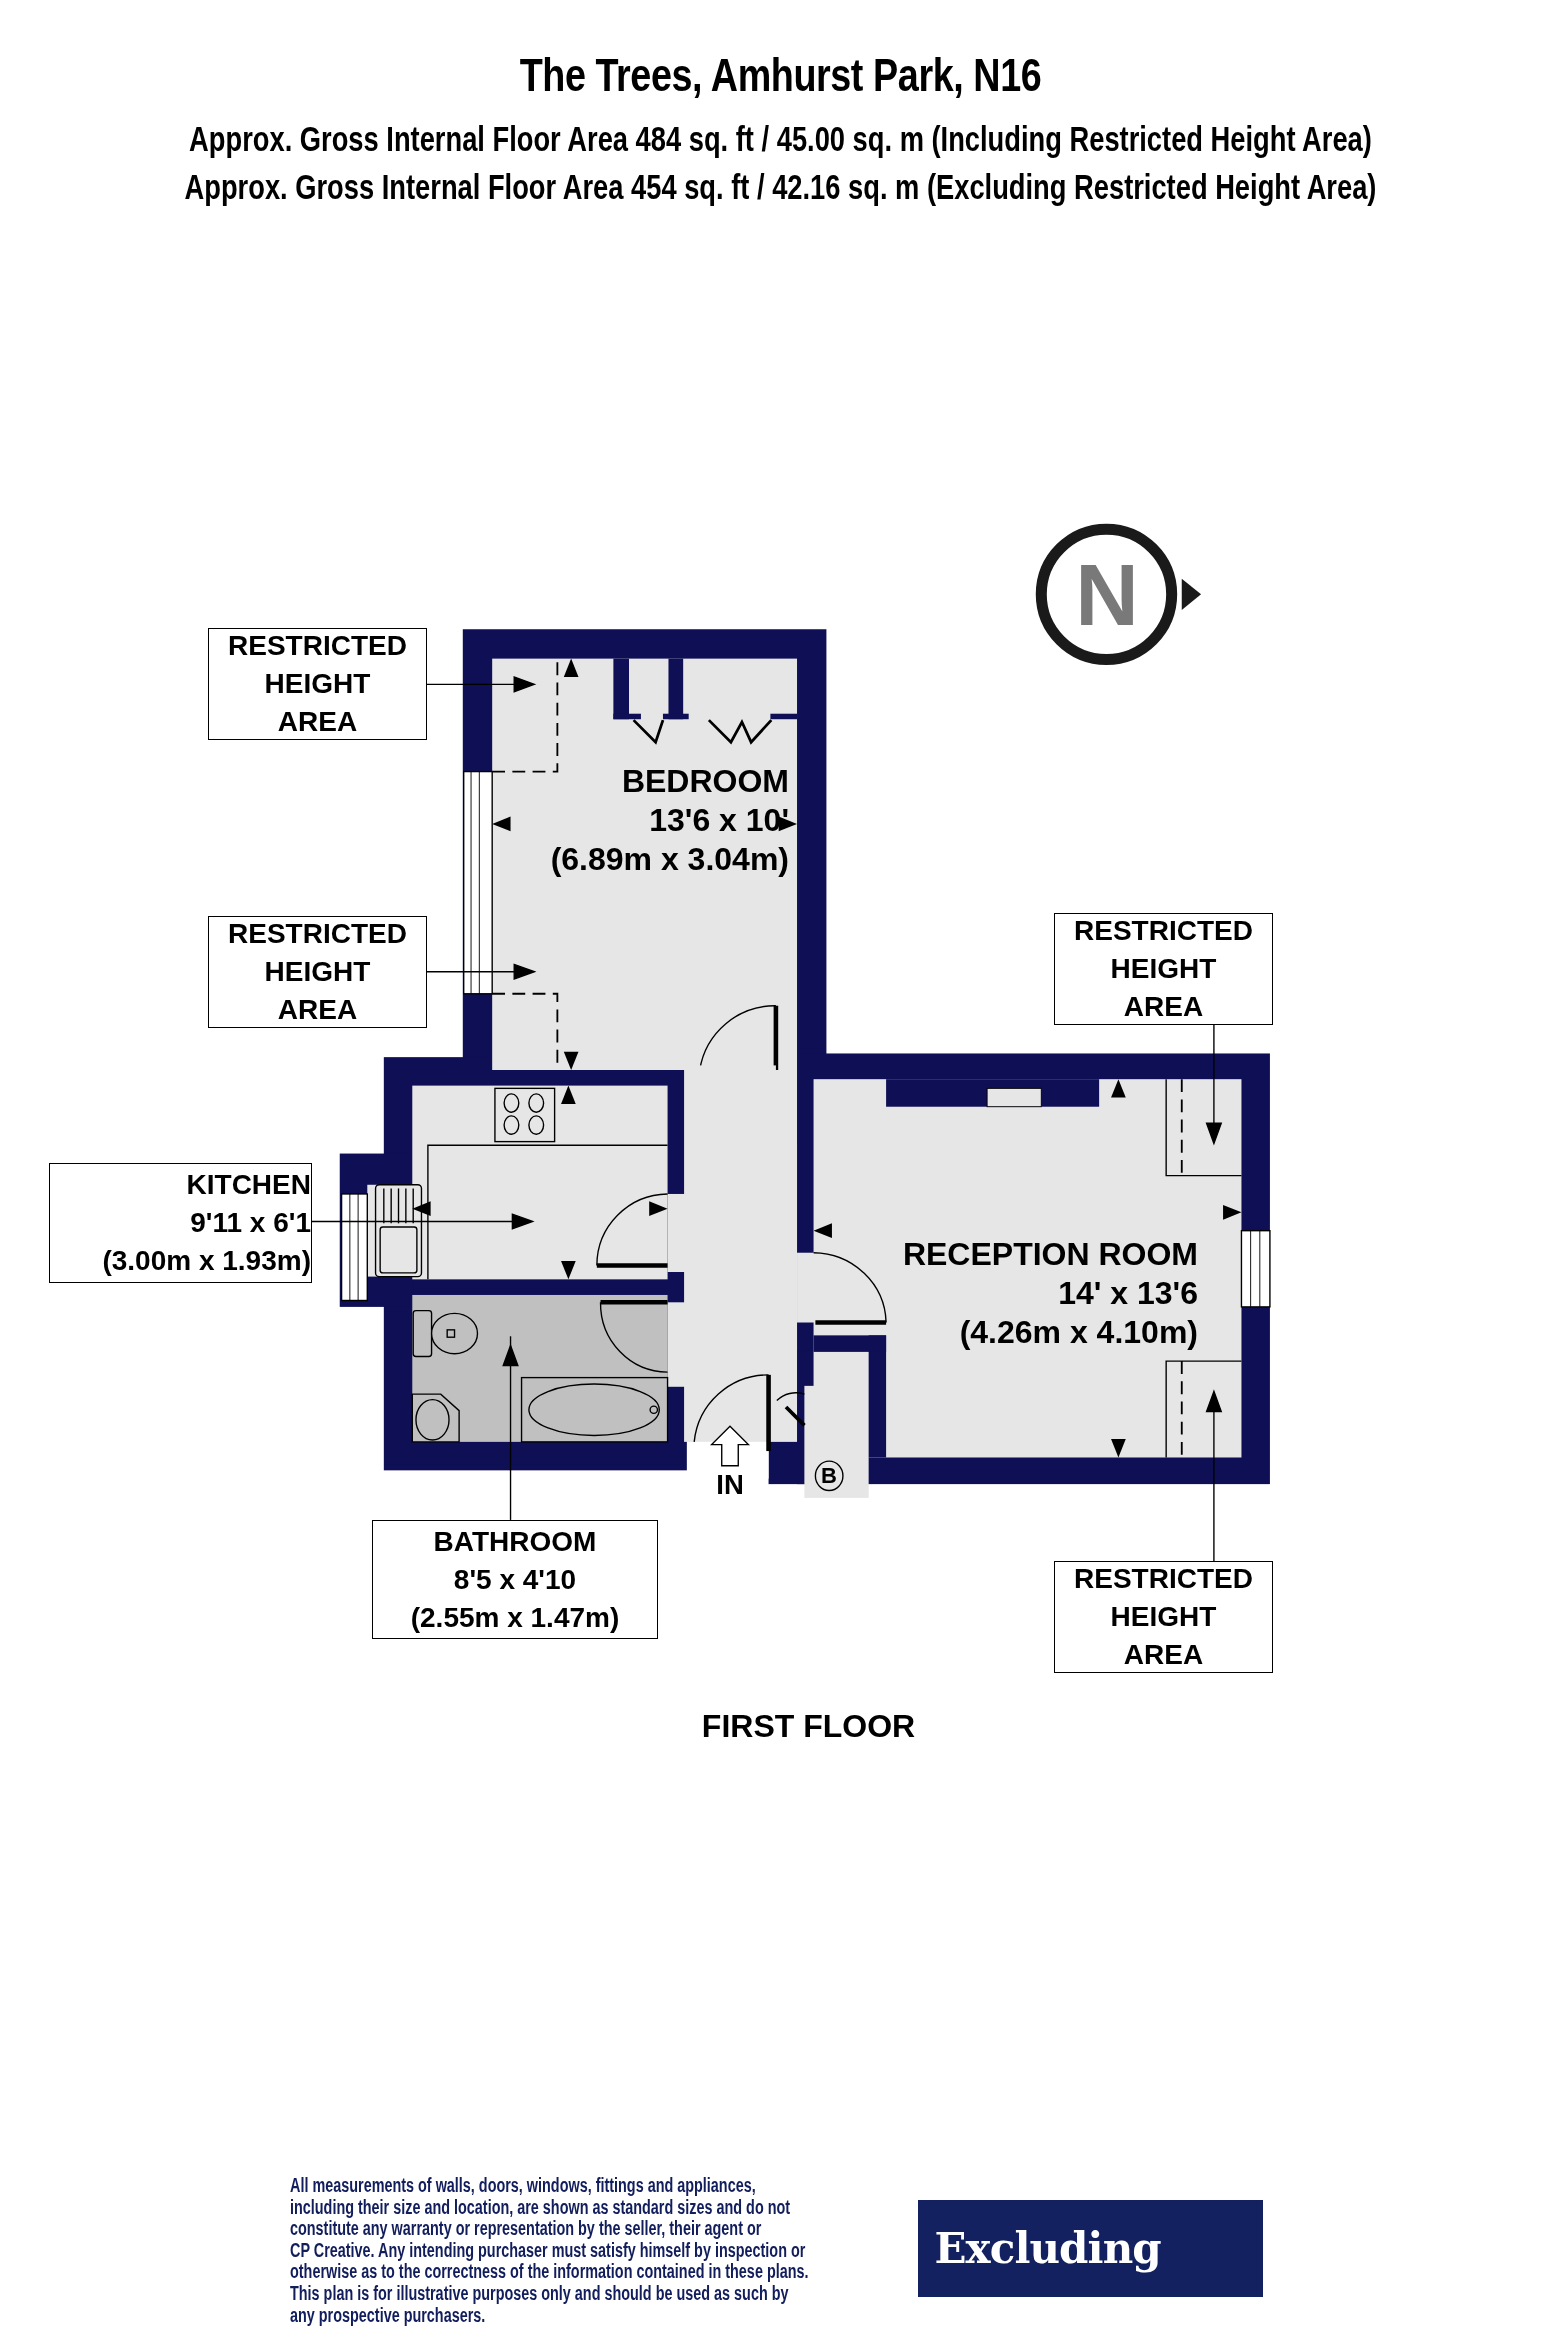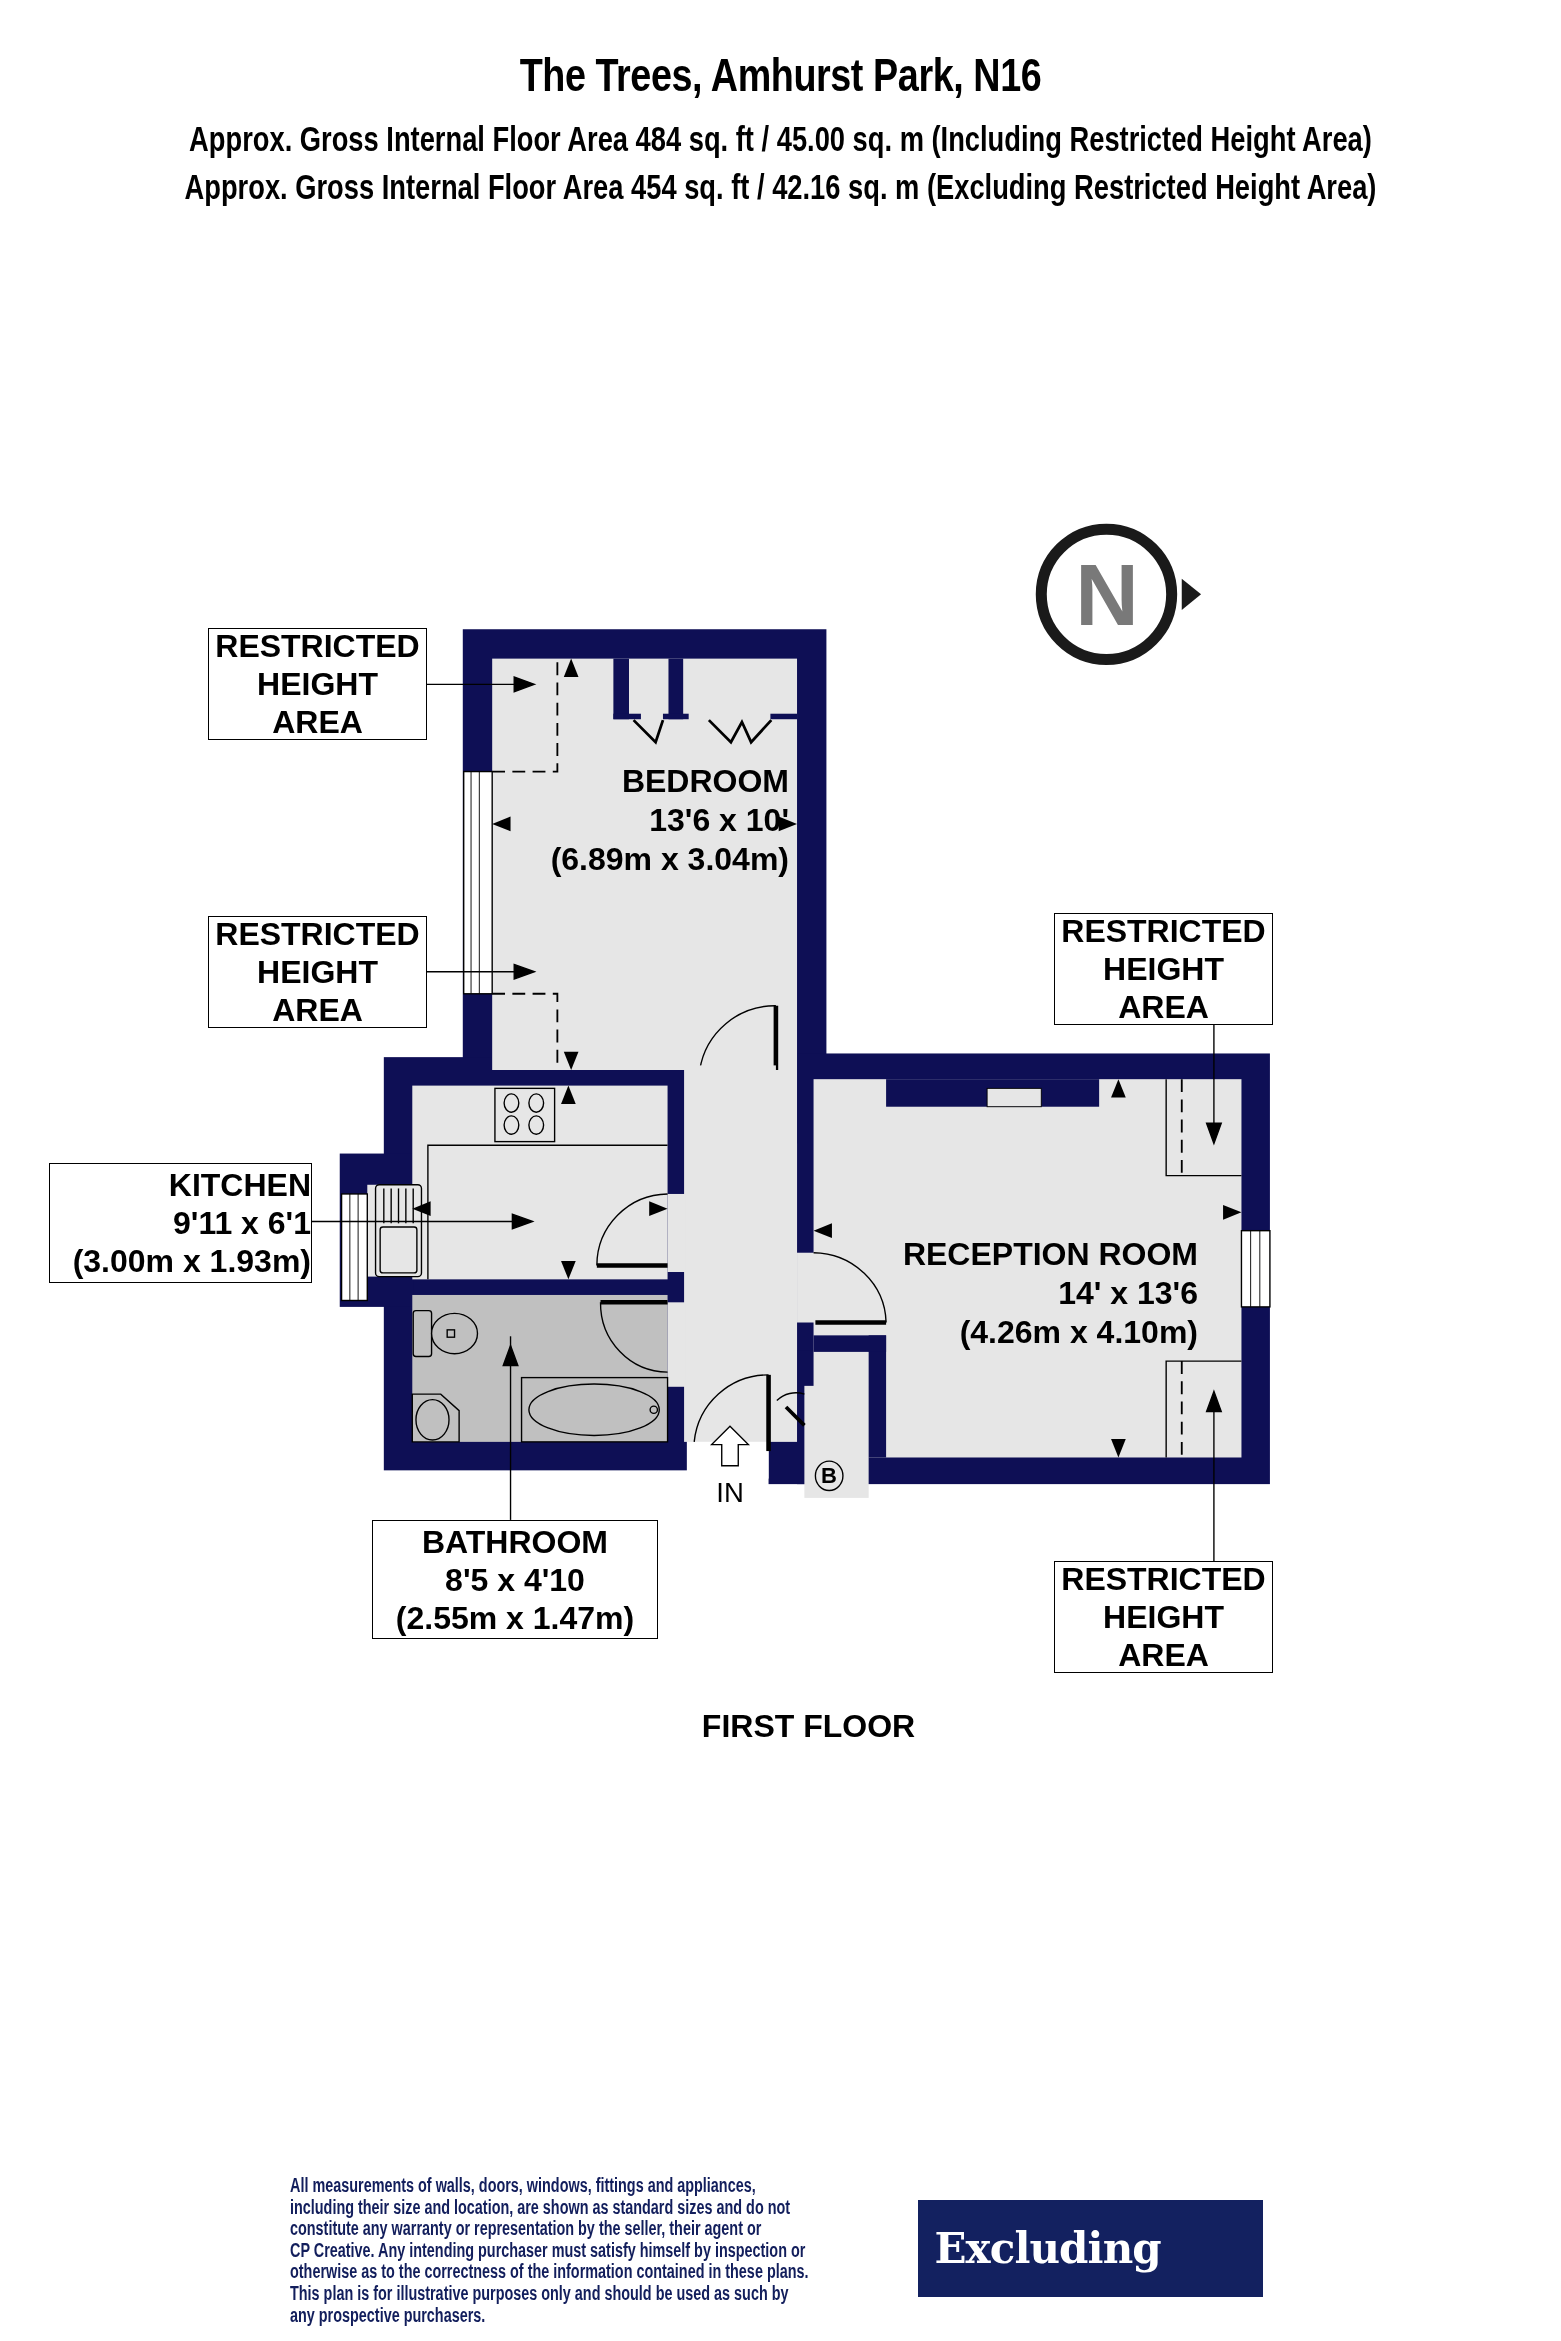--- a/index.html
+++ b/index.html
@@ -3,25 +3,25 @@
 <meta charset="utf-8">
 <style>
   html, body { margin: 0; padding: 0; background: #ffffff; }
   body { width: 1561px; height: 2342px; position: relative; overflow: hidden; font-family: "Liberation Sans", sans-serif; color: #000; }
   .abs { position: absolute; }
   .title { left: 0; width: 1561px; top: 48px; text-align: center; font-size: 46px; font-weight: bold; transform: scaleX(0.82); transform-origin: center; letter-spacing: -0.5px; }
   .subtitle { left: -55px; width: 1671px; text-align: center; font-size: 35px; font-weight: bold; transform: scaleX(0.78); transform-origin: center; }
   .sub1 { top: 119px; }
   .sub2 { top: 167px; }
   svg#plan { position: absolute; left: 0; top: 0; }
-  .label-box { position: absolute; border: 1.8px solid #000; background: #fff; box-sizing: border-box; display: flex; flex-direction: column; align-items: center; justify-content: center; font-weight: bold; font-size: 32px; line-height: 38px; text-align: center; }
+  .label-box { position: absolute; border: 1.8px solid #000; background: #fff; box-sizing: border-box; display: flex; flex-direction: column; align-items: center; justify-content: center; font-weight: bold; font-size: 28px; line-height: 38px; text-align: center; }
   .label-box span { display: block; }
   .room-label { position: absolute; text-align: right; font-weight: bold; font-size: 32px; line-height: 39px; }
   .floor-label { position: absolute; left: 643px; top: 1708px; width: 331px; text-align: center; font-weight: bold; font-size: 32px; }
-  .in-label { position: absolute; left: 707px; top: 1469px; width: 46px; text-align: center; font-weight: normal; font-size: 27.5px; margin-top: 8px; }
+  .in-label { position: absolute; left: 707px; top: 1469px; width: 46px; text-align: center; font-weight: bold; font-size: 27.5px; }
   .disclaimer { position: absolute; left: 290px; top: 2175px; width: 661px; font-size: 20px; line-height: 21.6px; color: #121e5c; font-weight: bold; transform: scaleX(0.72); transform-origin: left top; white-space: nowrap; }
   .disclaimer span { display: block; }
   .brand { position: absolute; left: 918px; top: 2200px; width: 345px; height: 97px; background: #132160; display: flex; align-items: center; }
   .brand span { color: #fff; font-family: "DejaVu Serif", serif; font-weight: bold; font-size: 42px; margin-left: 16.5px; letter-spacing: -0.9px; }
   .compass-n { position: absolute; left: 1038px; top: 544px; width: 138px; text-align: center; font-size: 88px; font-weight: bold; color: #797979; line-height: 101px; }
 </style>
 </head>
 <body>
 
 <div class="abs title">The Trees, Amhurst Park, N16</div>

